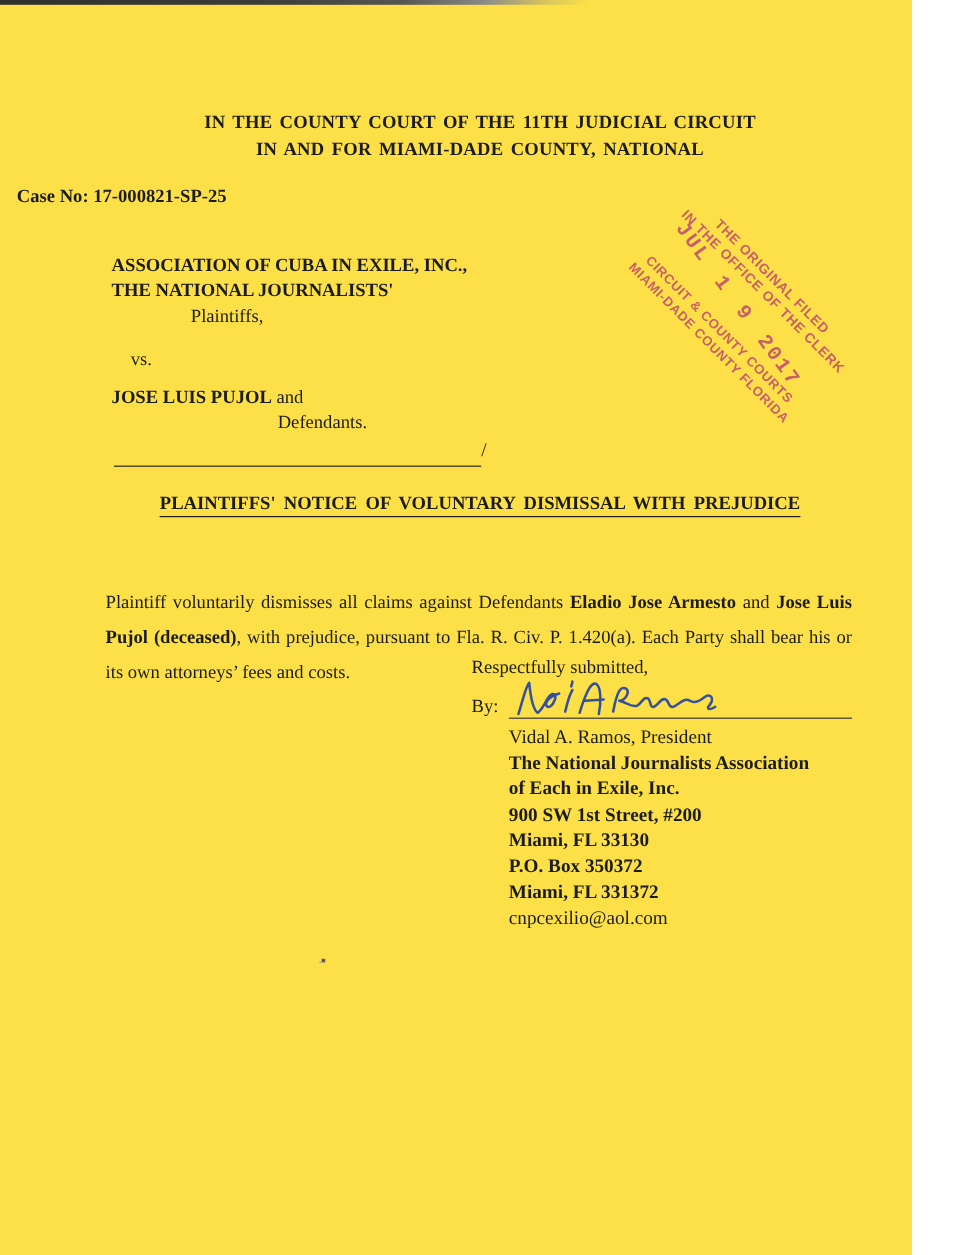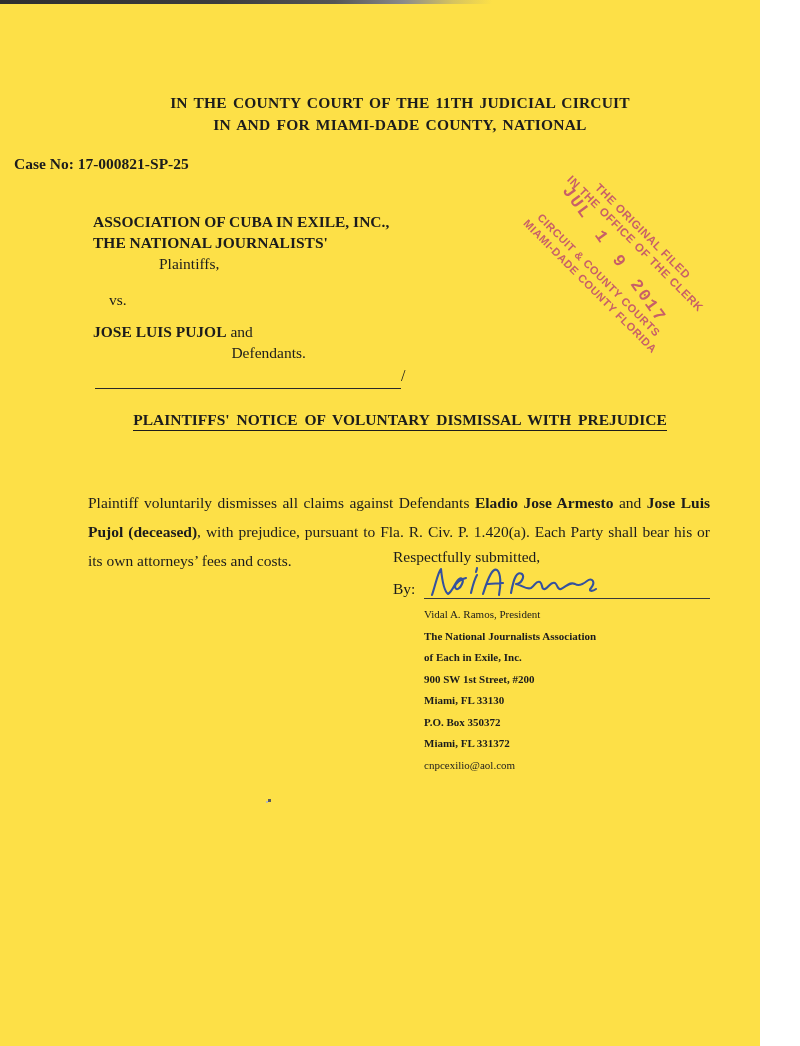--- a/index.html
+++ b/index.html
@@ -159,21 +159,21 @@
     width: 286px; height: 20px;
     border-bottom: 1.4px solid #3a3a3a;
   }
   .sig-svg {
     position: absolute;
     left: 428px; top: 563px;
   }
   .sig-block {
     position: absolute;
     left: 424px; top: 604px;
-    font-size: 11px;
+    font-size: 16px;
     line-height: 21.5px;
   }
 </style>
 </head>
 <body>
 
 <div class="page">
 
   <div class="scan-artifact-top"></div>
 

